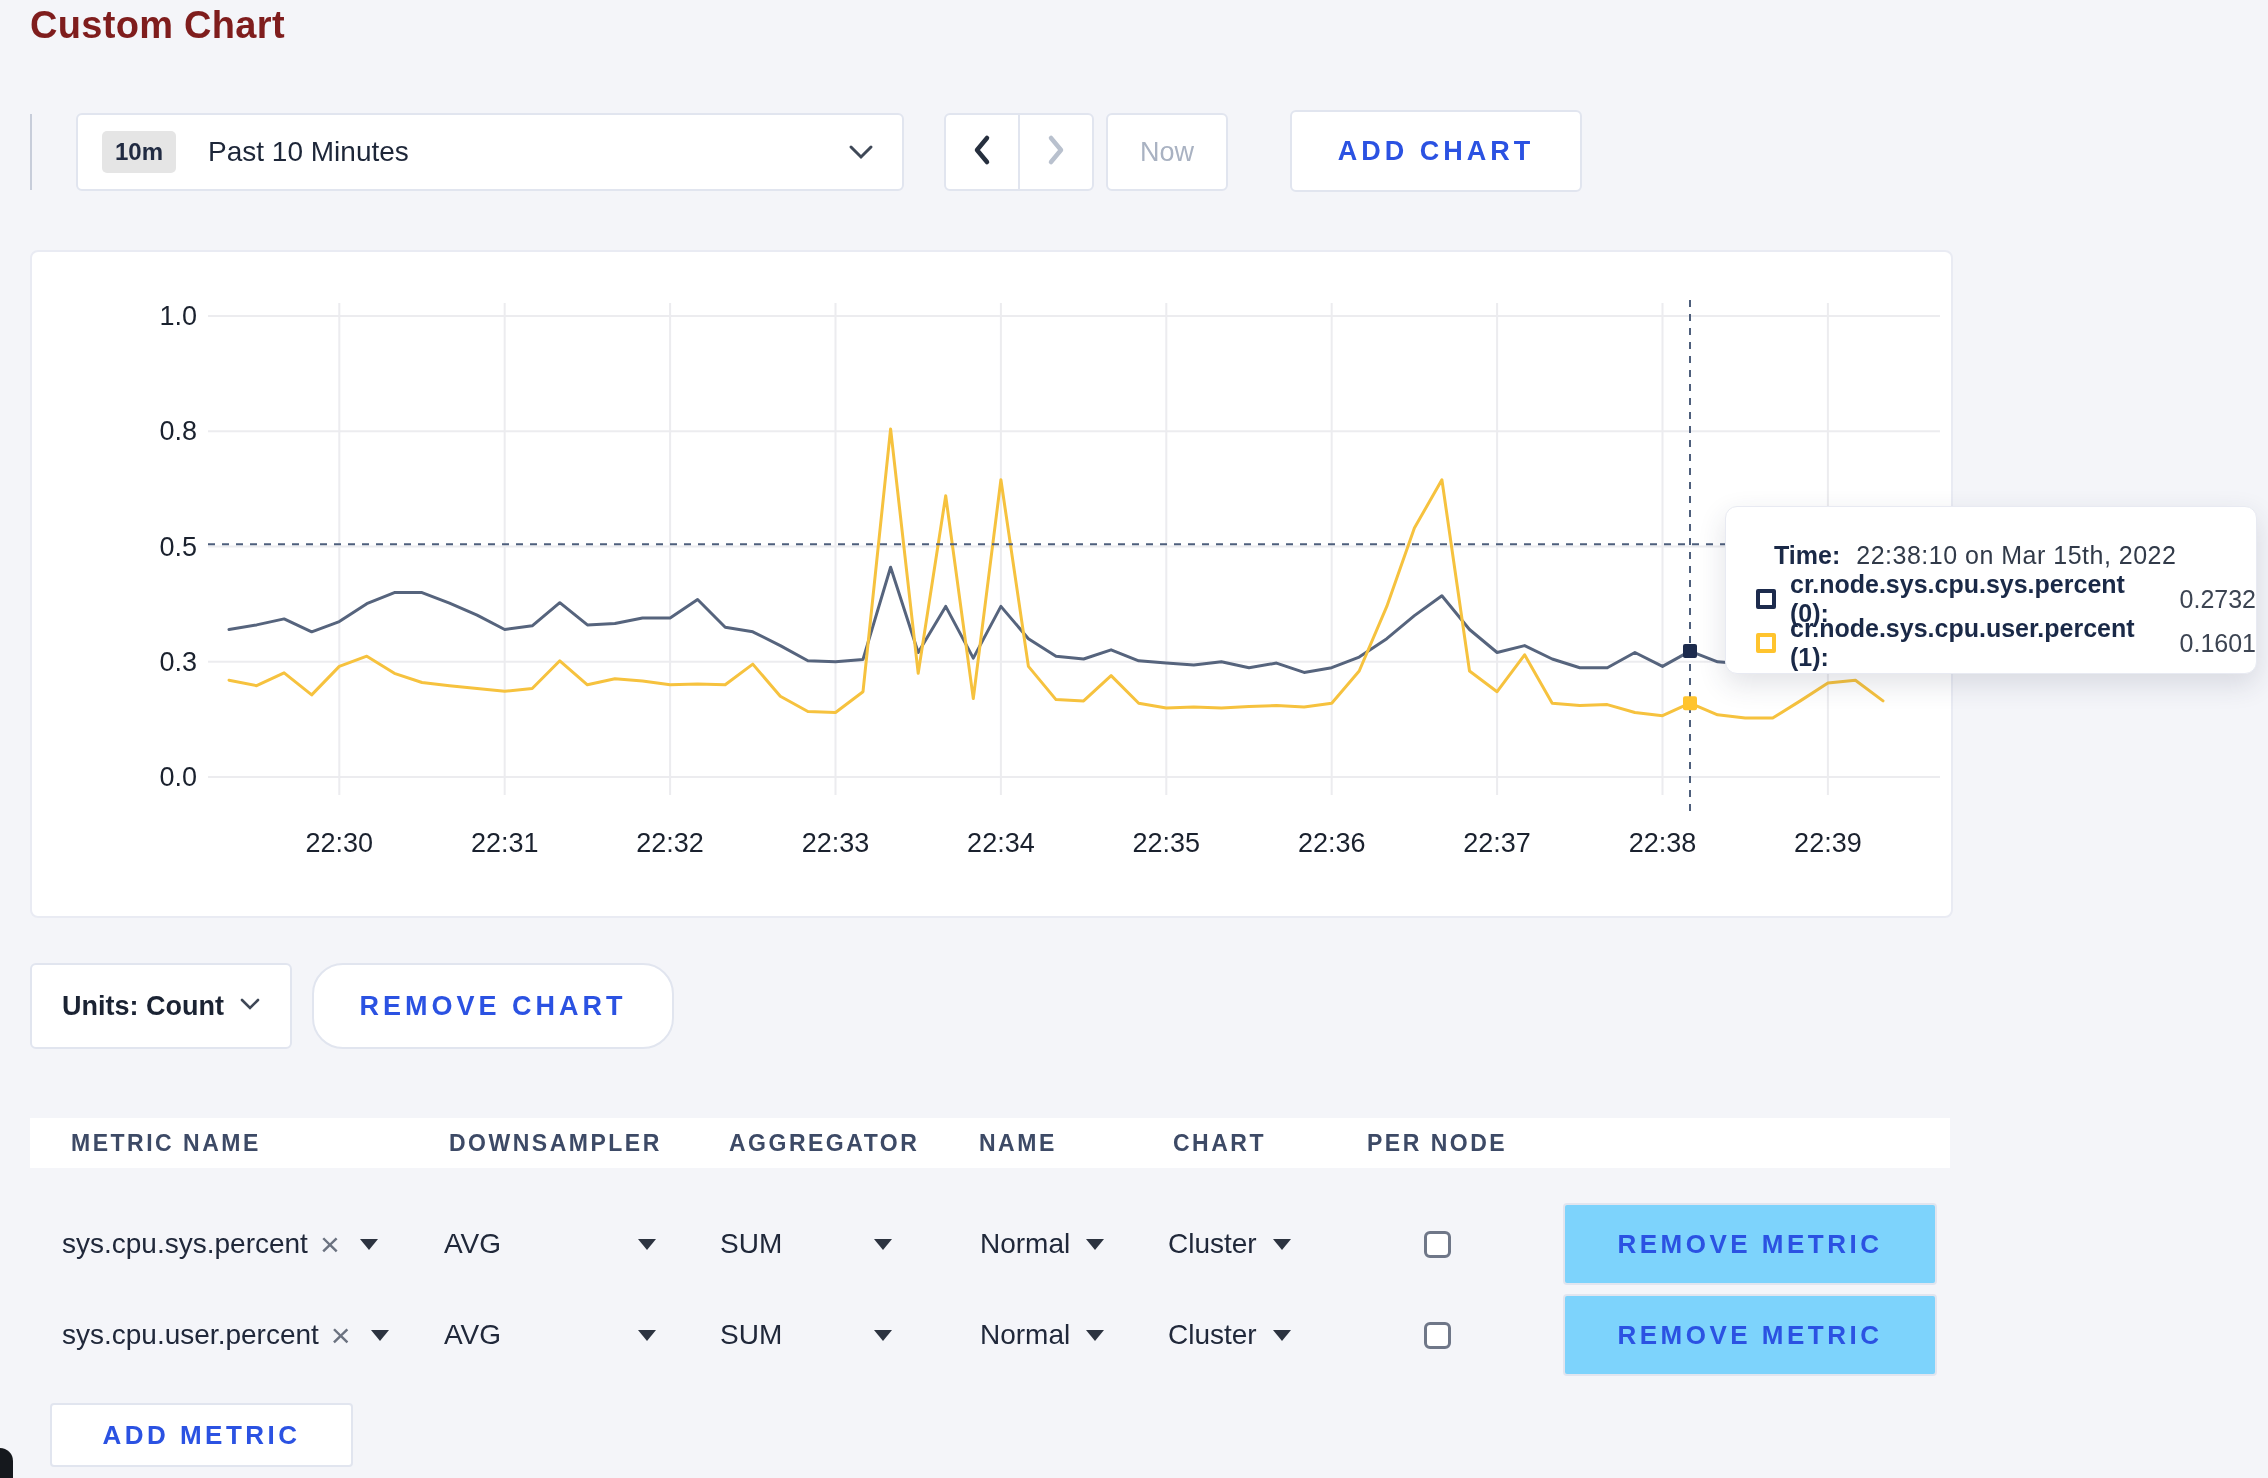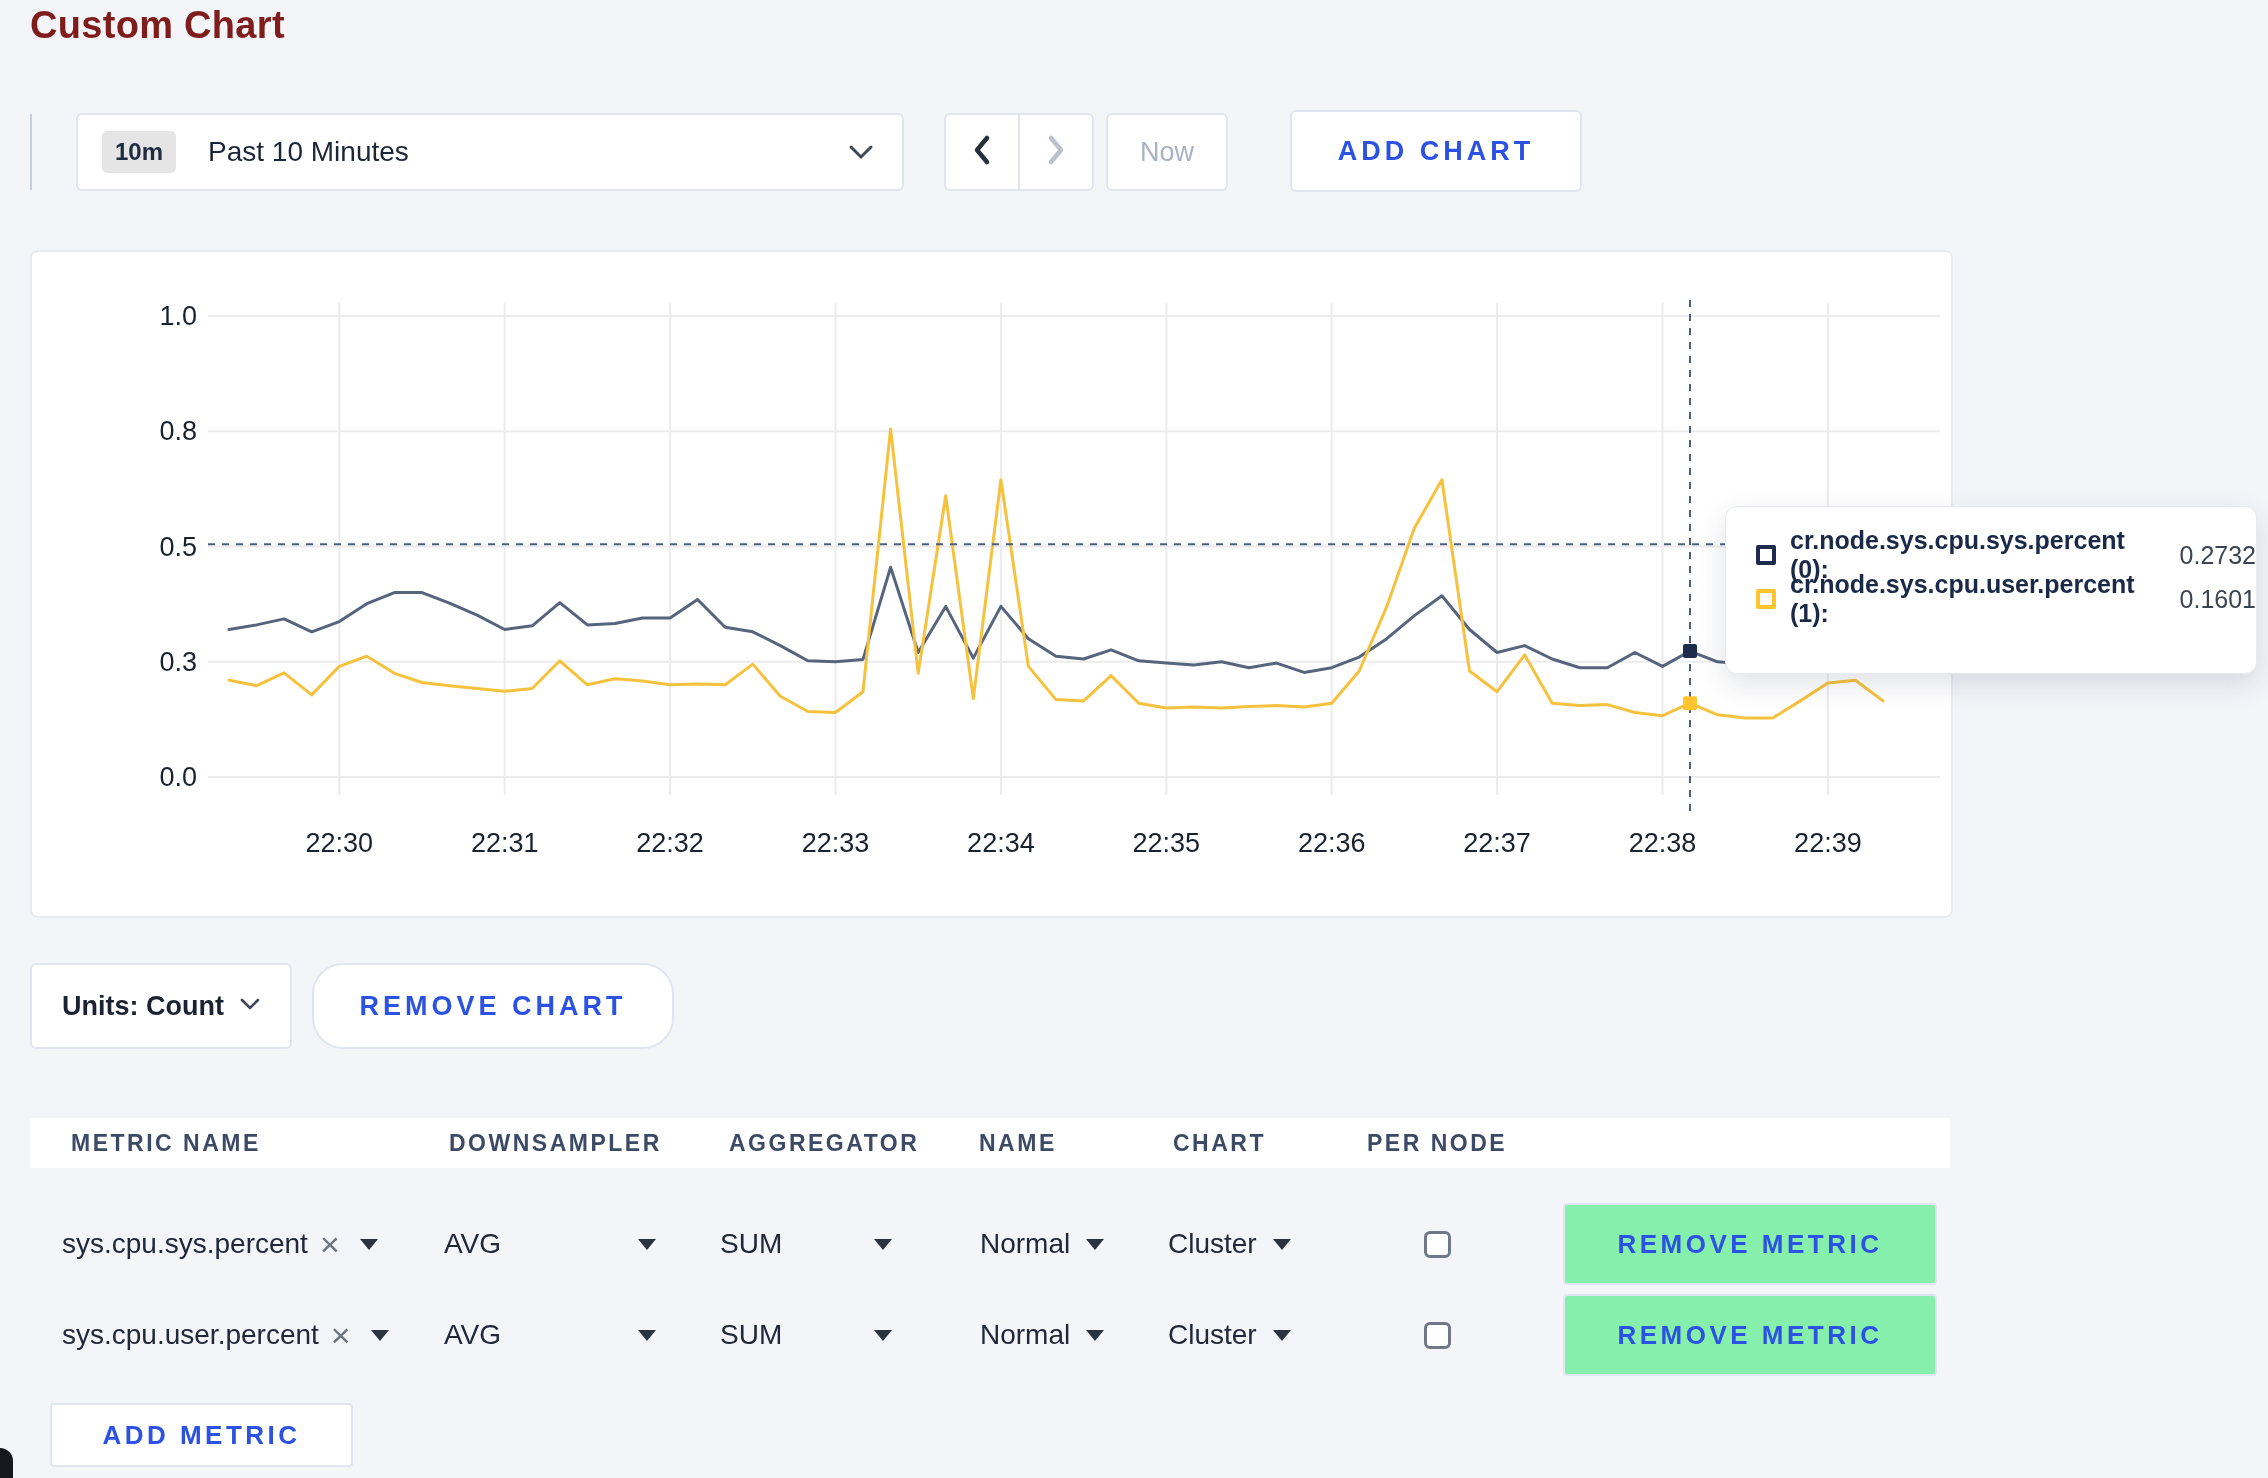--- a/index.html
+++ b/index.html
@@ -77,21 +77,21 @@
   .metric-row{position:absolute;left:30px;width:1920px;height:82px;}
   .cell{position:absolute;top:0;height:82px;display:flex;align-items:center;font-size:28px;color:#20283a;}
   .caret{width:0;height:0;border-left:9px solid transparent;border-right:9px solid transparent;
     border-top:11px solid #2c3340;display:inline-block;}
   .x-icon{font-size:34px;color:#6b7280;line-height:1;margin-left:12px;}
   .name-caret{margin-left:20px;}
   .checkbox{width:27px;height:27px;background:#fff;border:3px solid #6f7788;border-radius:6px;
     box-sizing:border-box;cursor:pointer;}
   .remove-metric-btn{
     position:absolute;left:1533px;top:0;width:374px;height:82px;
-    background:#86efac;border:2px solid #e1e5ef;border-radius:4px;box-sizing:border-box;
+    background:#7dd3fc;border:2px solid #e1e5ef;border-radius:4px;box-sizing:border-box;
     display:flex;align-items:center;justify-content:center;
     font-size:26px;font-weight:600;letter-spacing:3.5px;color:#2b52e2;cursor:pointer;
   }
   .add-metric-btn{left:50px;top:1403px;width:303px;height:64px;justify-content:center;
     font-size:26px;font-weight:600;letter-spacing:3.5px;color:#2b52e2;cursor:pointer;border-radius:4px;}
 
   .corner-sliver{left:0;top:1448px;width:13px;height:30px;background:#15181d;border-radius:0 14px 0 0;}
 </style>
 </head>
 <body>
@@ -166,20 +166,24 @@
     <polyline points="229.0,629.5 256.6,624.9 284.1,618.9 311.7,631.8 339.3,621.6 366.8,603.7 394.4,592.6 422.0,592.6 449.5,603.2 477.1,615.2 504.7,629.5 532.2,625.8 559.8,602.7 587.4,624.9 614.9,623.5 642.5,618.0 670.1,618.0 697.6,599.5 725.2,627.2 752.8,631.8 780.3,645.6 807.9,660.8 835.5,661.8 863.0,659.4 890.6,567.2 918.2,652.5 945.7,606.4 973.3,658.1 1000.9,606.4 1028.4,638.7 1056.0,656.2 1083.6,659.0 1111.1,649.8 1138.7,660.8 1166.3,663.1 1193.8,665.0 1221.4,661.8 1249.0,667.7 1276.5,663.1 1304.1,672.4 1331.7,667.7 1359.2,657.1 1386.8,638.7 1414.4,615.6 1441.9,595.8 1469.5,629.5 1497.1,652.5 1524.6,645.6 1552.2,659.0 1579.8,667.7 1607.3,667.7 1634.9,652.5 1662.5,666.4 1690.0,651.1 1717.6,661.8 1745.2,664.1 1772.7,661.8 1800.3,659.4 1827.9,661.8 1855.4,660.8 1883.0,659.4" fill="none" stroke="#56647d" stroke-width="3" stroke-linejoin="round" stroke-linecap="round"></polyline>
     <polyline points="229.0,680.2 256.6,685.7 284.1,672.8 311.7,694.9 339.3,666.4 366.8,656.2 394.4,673.3 422.0,682.5 449.5,685.7 477.1,688.5 504.7,691.3 532.2,688.5 559.8,660.8 587.4,684.8 614.9,678.8 642.5,681.1 670.1,684.8 697.6,683.9 725.2,684.8 752.8,664.1 780.3,696.3 807.9,711.5 835.5,712.5 863.0,691.7 890.6,428.9 918.2,673.3 945.7,495.8 973.3,698.6 1000.9,479.7 1028.4,666.4 1056.0,699.6 1083.6,700.9 1111.1,675.6 1138.7,703.2 1166.3,707.9 1193.8,706.9 1221.4,707.9 1249.0,706.5 1276.5,705.5 1304.1,706.9 1331.7,703.2 1359.2,671.0 1386.8,606.4 1414.4,528.1 1441.9,479.7 1469.5,671.0 1497.1,691.7 1524.6,654.8 1552.2,703.2 1579.8,705.5 1607.3,704.6 1634.9,712.5 1662.5,715.7 1690.0,703.2 1717.6,714.8 1745.2,718.0 1772.7,718.0 1800.3,700.9 1827.9,683.0 1855.4,680.2 1883.0,700.9" fill="none" stroke="#f6c23e" stroke-width="3" stroke-linejoin="round" stroke-linecap="round"></polyline>
     <line x1="1690.0" y1="300" x2="1690.0" y2="812" stroke="#4e5f7c" stroke-width="2" stroke-dasharray="7 7"></line>
     <line x1="208" y1="544.2" x2="1940" y2="544.2" stroke="#4e5f7c" stroke-width="2" stroke-dasharray="7 7"></line>
     <rect x="1683.0" y="644.1" width="14" height="14" rx="2" fill="#1d2b4d"></rect>
     <rect x="1683.0" y="696.2" width="14" height="14" rx="2" fill="#ffc42e"></rect>
   </svg>
 
 <div class="abs chart-tooltip">
   <div class="tt-row">
+    <span class="tt-time-label">Time:</span>
+    <span class="tt-time-value">22:38:10 on Mar 15th, 2022</span>
+  </div>
+  <div class="tt-row">
     <span class="tt-swatch" id="tt-swatch-0" style="border-color: rgb(29, 43, 77);"></span>
     <span class="tt-label">cr.node.sys.cpu.sys.percent (0):</span>
     <span class="tt-value">0.2732</span>
   </div>
   <div class="tt-row">
     <span class="tt-swatch" id="tt-swatch-1" style="border-color: rgb(255, 196, 46);"></span>
     <span class="tt-label">cr.node.sys.cpu.user.percent (1):</span>
     <span class="tt-value">0.1601</span>
   </div>
 </div>

